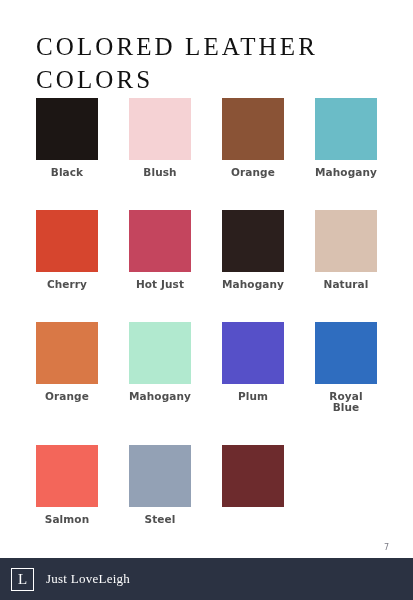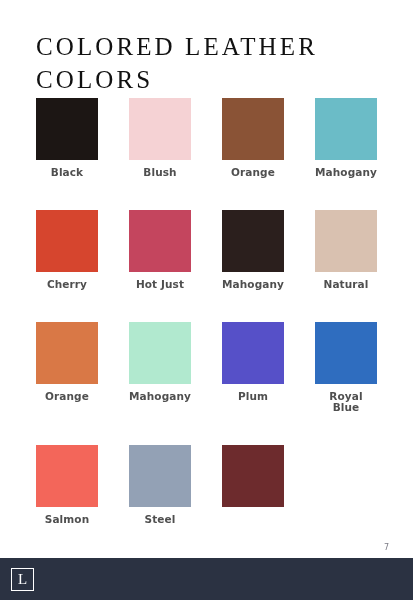--- a/index.html
+++ b/index.html
@@ -195,15 +195,16 @@
         <div class="swatch-chip" style="background: rgb(109, 43, 45);"></div>
       </div>
     </div>
 
   <div class="page-number">7</div>
 
   <div class="footer-bar">
     <div class="logo-mark">
       <span class="logo-letter">L</span>
     </div>
+    <span class="brand-name">Just LoveLeigh</span>
   </div>
 
 </div>
 
 </body></html>

